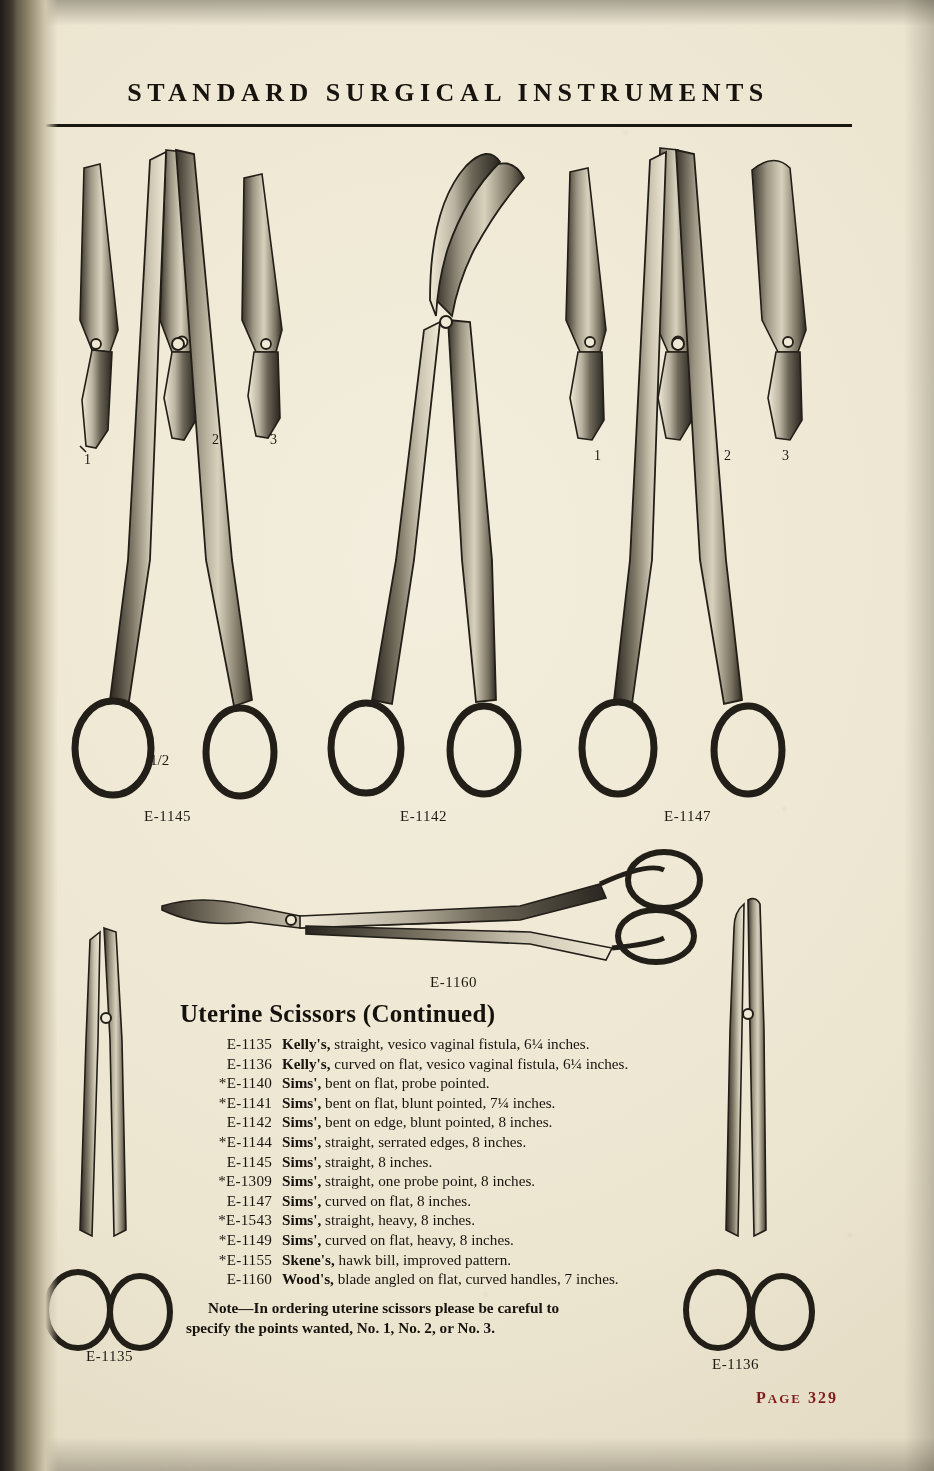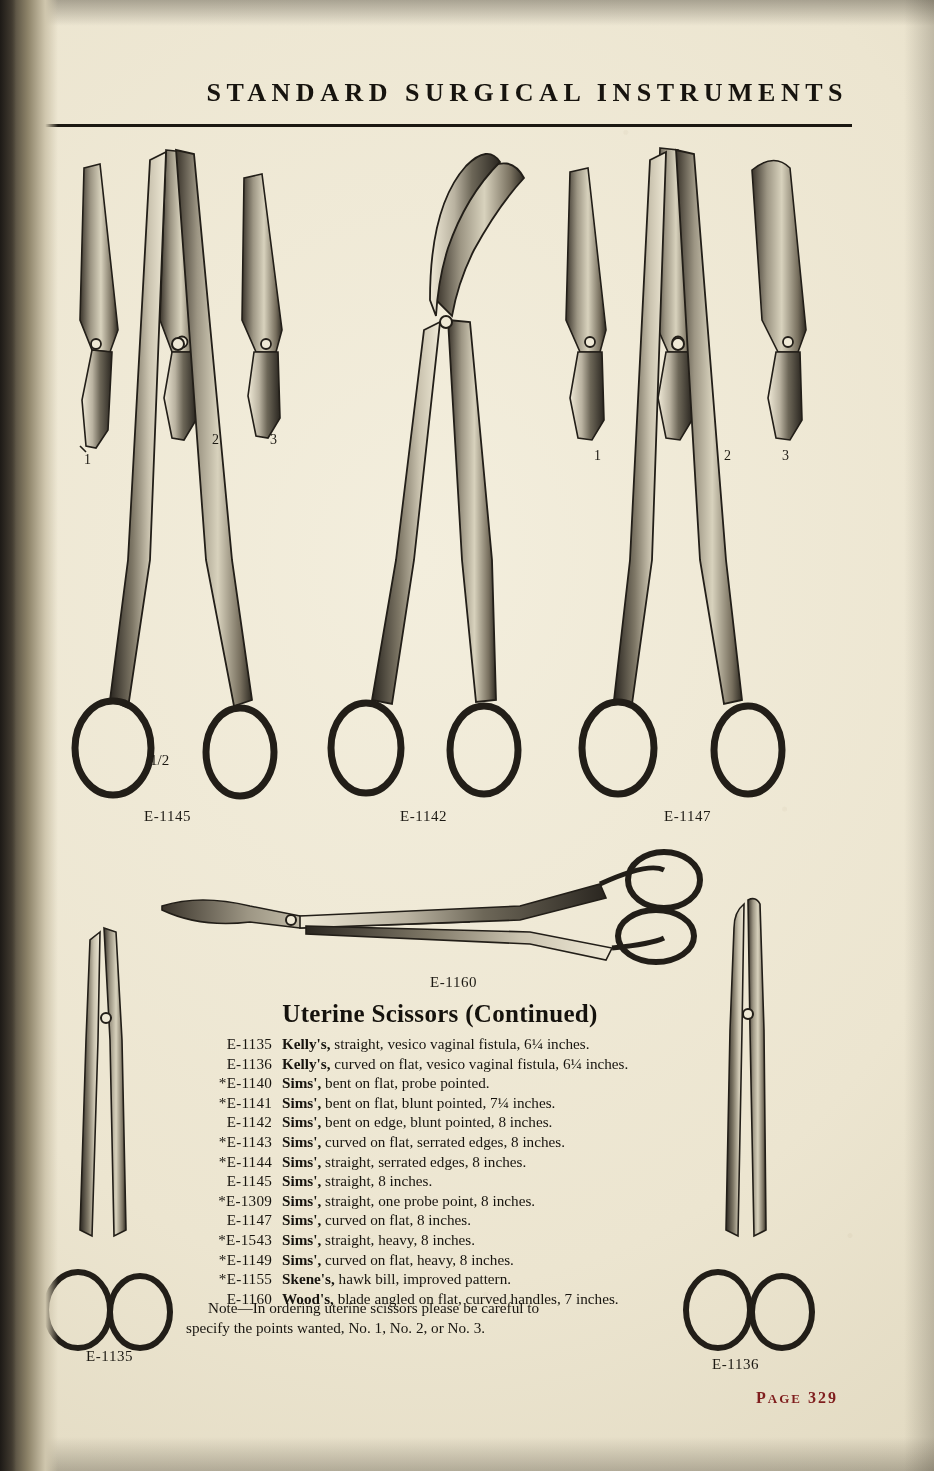--- a/index.html
+++ b/index.html
@@ -62,21 +62,21 @@
     right: 0; top: 0; bottom: 0; width: 30px;
     background: linear-gradient(to left, rgba(40,35,25,0.22), rgba(40,35,25,0));
   }
 
   
   .page-header {
     position: absolute;
     left: 48px;
     top: 78px;
     width: 800px;
-    text-align: right;
+    text-align: center;
     font-size: 26px;
     letter-spacing: 5.5px;
     font-weight: 700;
     color: #17140f;
     font-family: "Liberation Serif", serif;
     white-space: nowrap;
   }
   .header-rule {
     position: absolute;
     left: 44px;
@@ -109,21 +109,21 @@
     font-size: 15px;
     color: #1c1913;
   }
 
   
   .section-title {
     position: absolute;
     left: 180px;
     top: 1000px;
     width: 520px;
-    text-align: center;
+    text-align: left;
     font-size: 25px;
     font-weight: 700;
     color: #15120d;
     letter-spacing: .3px;
   }
   .catalog-list {
     position: absolute;
     left: 186px;
     top: 1034px;
     width: 500px;
@@ -149,21 +149,21 @@
     font-weight: 700;
     font-family: Liberation Serif, serif;
   }
   .note {
     position: absolute;
     left: 186px;
     top: 1298px;
     width: 492px;
     font-size: 15.2px;
     line-height: 20px;
-    font-weight: 400;
+    font-weight: 700;
     color: #17140f;
   }
   .note .indent { display: inline-block; width: 22px; }
   .page-number {
     position: absolute;
     right: 96px;
     bottom: 64px;
     font-size: 16px;
     letter-spacing: 2px;
     font-weight: 700;
@@ -326,24 +326,20 @@
       </li>
       <li>
         <span class="code">*E-1141</span>
         <span class="desc"><b>Sims',</b><span> bent on flat, blunt pointed, 7¼ inches.</span></span>
       </li>
       <li>
         <span class="code">E-1142</span>
         <span class="desc"><b>Sims',</b><span> bent on edge, blunt pointed, 8 inches.</span></span>
       </li>
       <li>
-        <span class="code">*E-1143</span>
-        <span class="desc"><b>Sims',</b><span> curved on flat, serrated edges, 8 inches.</span></span>
-      </li>
-      <li>
         <span class="code">*E-1144</span>
         <span class="desc"><b>Sims',</b><span> straight, serrated edges, 8 inches.</span></span>
       </li>
       <li>
         <span class="code">E-1145</span>
         <span class="desc"><b>Sims',</b><span> straight, 8 inches.</span></span>
       </li>
       <li>
         <span class="code">*E-1309</span>
         <span class="desc"><b>Sims',</b><span> straight, one probe point, 8 inches.</span></span>

